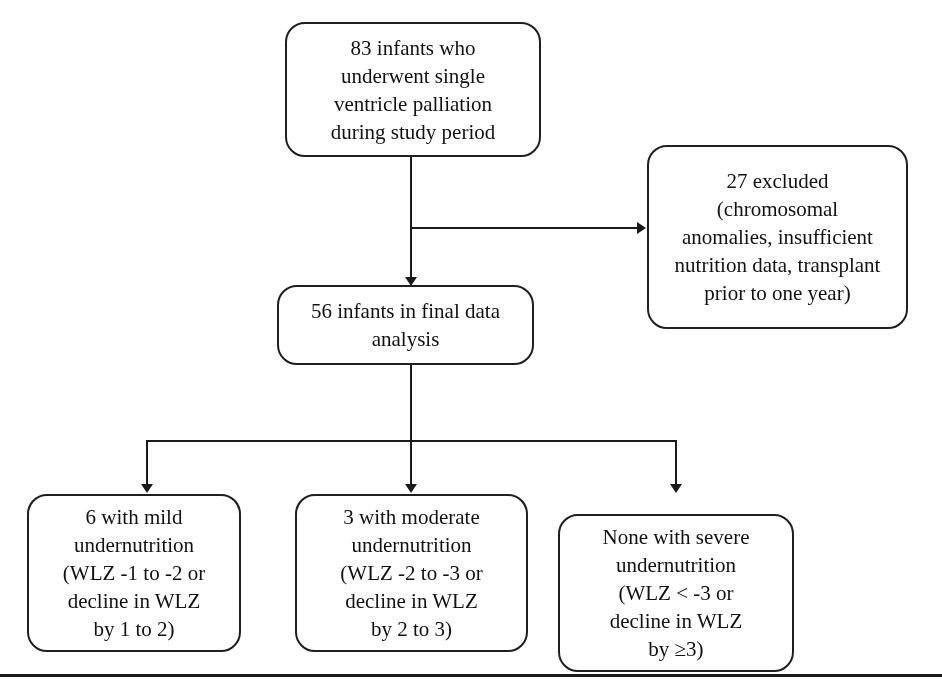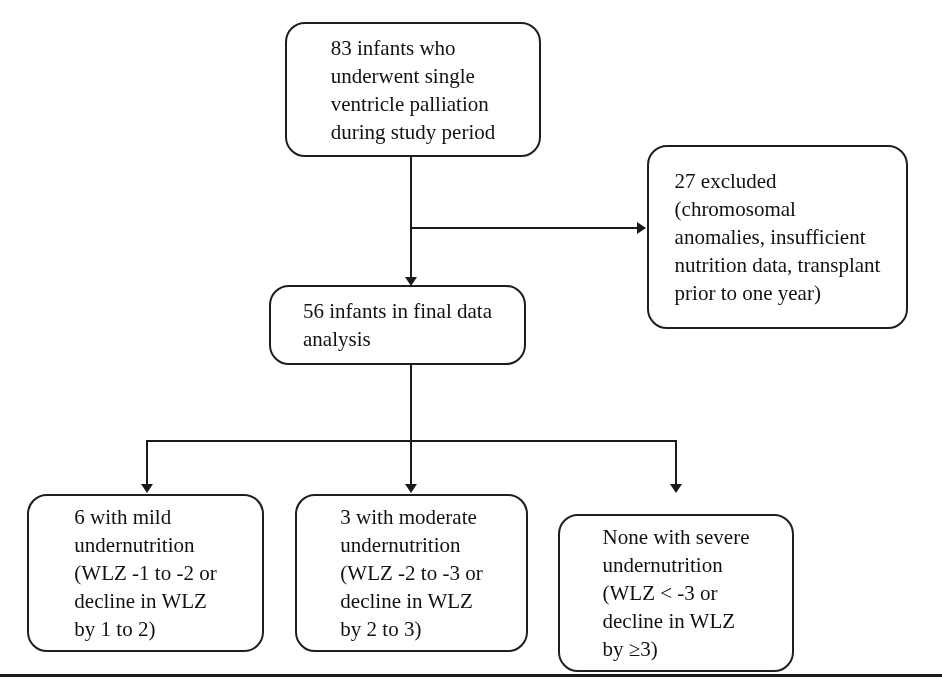--- a/index.html
+++ b/index.html
@@ -22,20 +22,21 @@
     border-radius: 20px;
     background: #ffffff;
     display: flex;
     align-items: center;
     justify-content: center;
     box-sizing: border-box;
     padding: 4px 8px;
   }
   .node-text {
     white-space: pre-line;
+    text-align: center;
     font-size: 21px;
     line-height: 28px;
   }
   .line {
     position: absolute;
     background: #1a1a1a;
   }
   .arrow-down {
     position: absolute;
     width: 0; height: 0;
@@ -46,22 +47,22 @@
   .arrow-right {
     position: absolute;
     width: 0; height: 0;
     border-top: 6px solid transparent;
     border-bottom: 6px solid transparent;
     border-left: 9px solid #1a1a1a;
   }
   
   .node-enrolled  { left: 285px; top: 22px;  width: 256px; height: 135px; }
   .node-excluded  { left: 647px; top: 145px; width: 261px; height: 184px; }
-  .node-final     { left: 269px; top: 285px; width: 257px; height: 80px;  }
-  .node-mild      { left: 27px;  top: 494px; width: 237px; height: 158px; }
+  .node-final     { left: 277px; top: 285px; width: 257px; height: 80px;  }
+  .node-mild      { left: 27px;  top: 494px; width: 214px; height: 158px; }
   .node-moderate  { left: 295px; top: 494px; width: 233px; height: 158px; }
   .node-severe    { left: 558px; top: 514px; width: 236px; height: 158px; }
   
   .v-enrolled-final { left: 410px; top: 156px; width: 2px;   height: 121px; }
   .h-to-excluded    { left: 411px; top: 227px; width: 226px; height: 2px;   }
   .v-final-branch   { left: 410px; top: 364px; width: 2px;   height: 77px;  }
   .h-branch         { left: 146px; top: 440px; width: 531px; height: 2px;   }
   .v-drop-left      { left: 146px; top: 440px; width: 2px;   height: 44px;  }
   .v-drop-mid       { left: 410px; top: 440px; width: 2px;   height: 44px;  }
   .v-drop-right     { left: 675px; top: 440px; width: 2px;   height: 44px;  }

